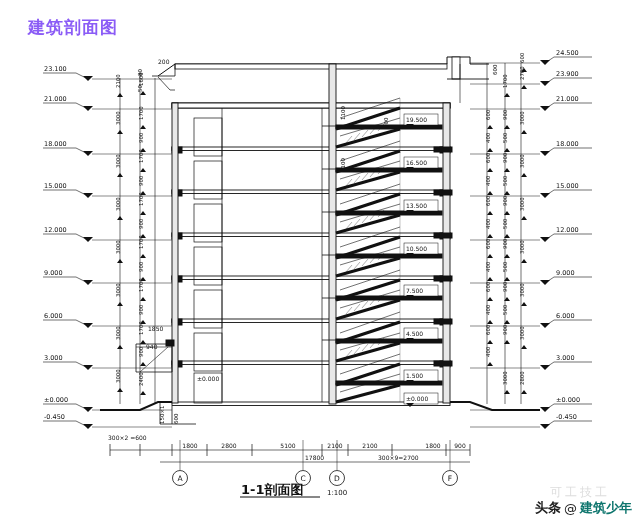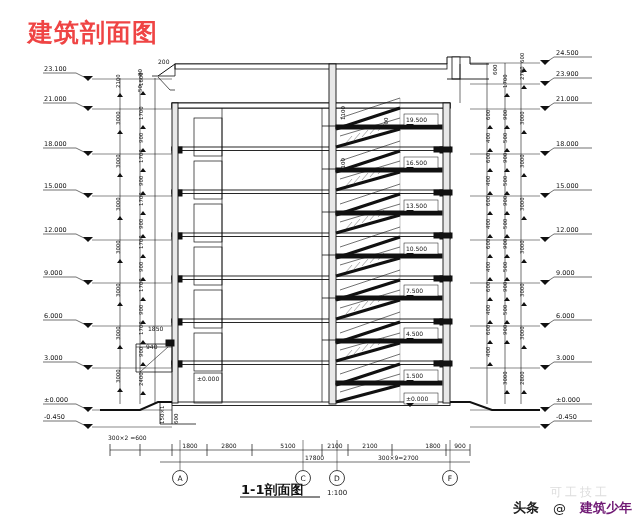--- a/index.html
+++ b/index.html
@@ -1,25 +1,25 @@
 <!DOCTYPE html>
 <html><head>
 <meta charset="utf-8">
 <style>
   html,body{margin:0;padding:0;background:#ffffff;}
   body{width:640px;height:523px;position:relative;overflow:hidden;
        font-family:"Liberation Sans","DejaVu Sans",sans-serif;color:#111;}
-  #page-title{position:absolute;left:28px;top:16px;font-size:25px;font-weight:bold;
-       letter-spacing:1px;color:#ef4444;font-family:"DejaVu Serif","Liberation Serif",serif;}
+  #page-title{position:absolute;left:28px;top:16px;font-size:17px;font-weight:bold;
+       letter-spacing:1px;color:#8b5cf6;font-family:"DejaVu Serif","Liberation Serif",serif;}
   #drawing{position:absolute;left:0;top:0;width:640px;height:523px;}
-  .wm{position:absolute;right:8px;bottom:6px;display:flex;align-items:center;gap:14px;
+  .wm{position:absolute;right:8px;bottom:6px;display:flex;align-items:center;gap:3px;
       font-size:13px;color:#3a3a3a;font-family:"DejaVu Sans",sans-serif;}
   .wm .wm-head{color:#222;font-weight:bold;}
   .wm .wm-at{font-size:13px;color:#222;}
-  .wm .wm-name{font-weight:bold;color:#701a75;}
+  .wm .wm-name{font-weight:bold;color:#0f766e;}
   .wm-ghost{position:absolute;right:30px;bottom:22px;font-size:12px;color:#dddddd;
       font-family:"DejaVu Serif",serif;letter-spacing:3px;pointer-events:none;}
   svg text{font-family:"DejaVu Sans",sans-serif;fill:#111;}
 </style>
 </head>
 <body>
 
 <div id="page-title">建筑剖面图</div>
 
 <svg id="drawing" viewBox="0 0 640 523" width="640" height="523">

